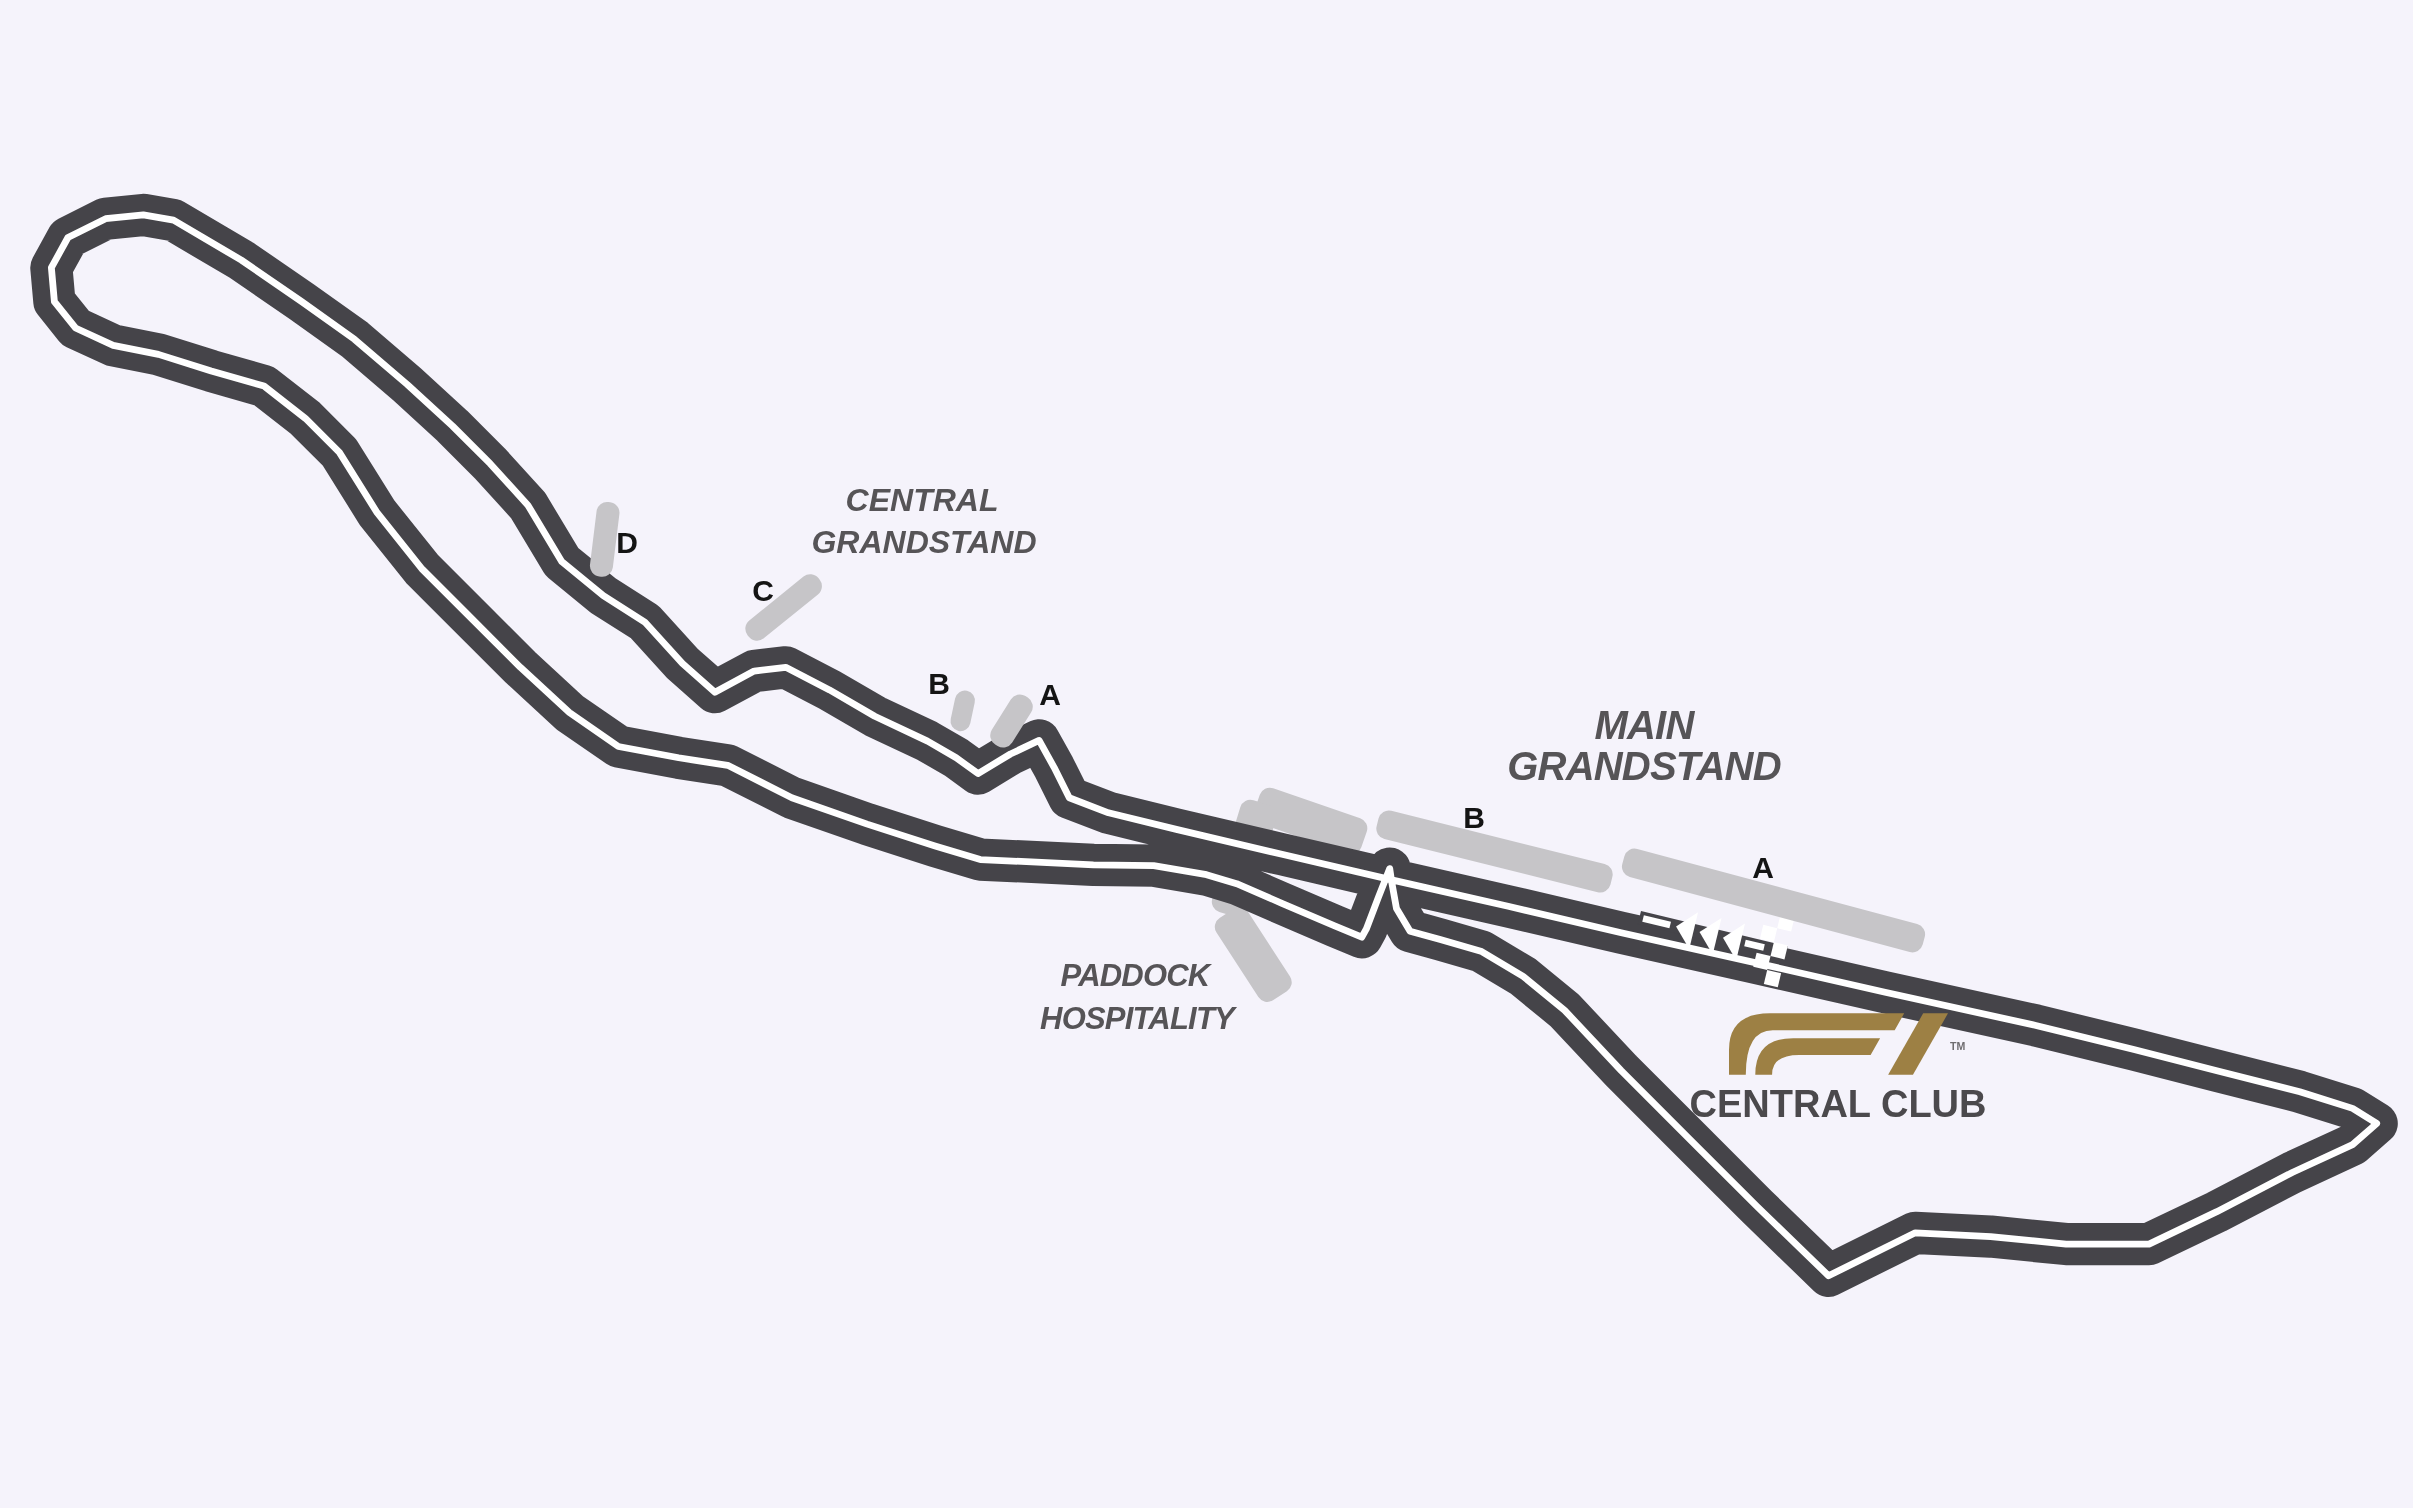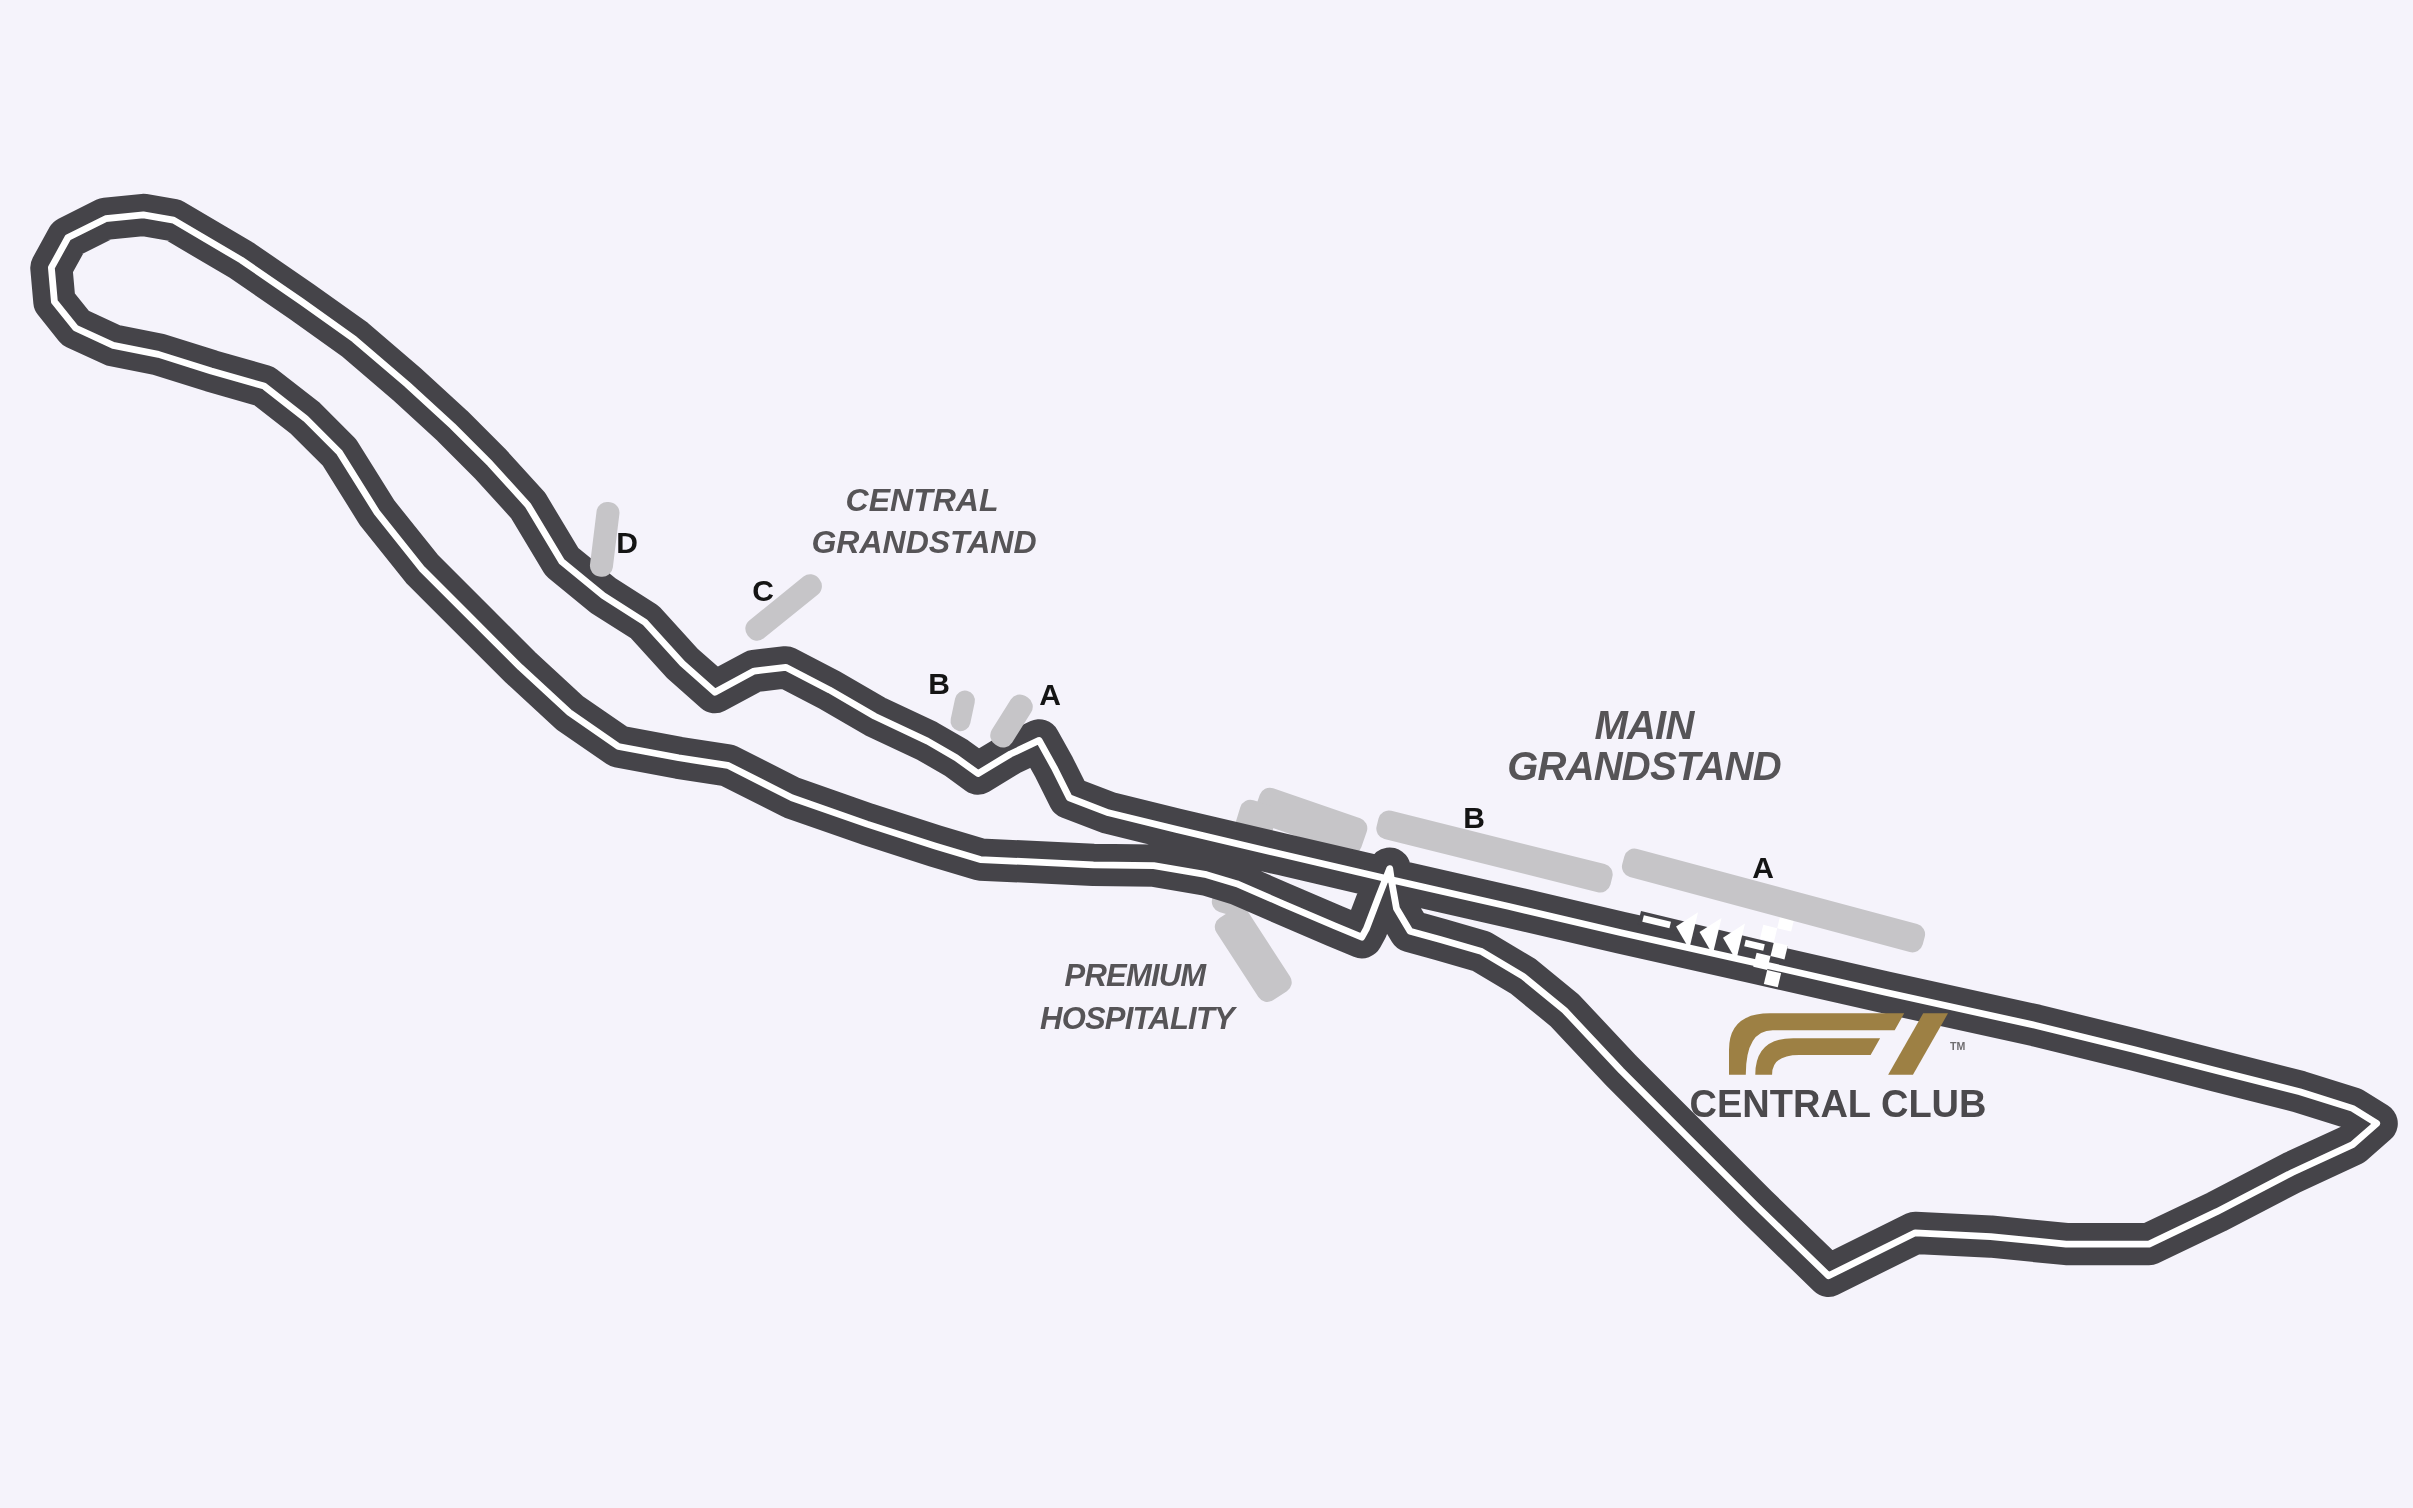--- a/index.html
+++ b/index.html
@@ -63,21 +63,21 @@
   <span class="sec" style="left:763px;top:591px;">C</span>
   <span class="sec" style="left:939px;top:684px;">B</span>
   <span class="sec" style="left:1050px;top:695px;">A</span>
   <span class="sec" style="left:1474px;top:818px;">B</span>
   <span class="sec" style="left:1763px;top:868px;">A</span>
 
   <div class="gtitle t-central" style="left:922px;top:500px;">CENTRAL</div>
   <div class="gtitle t-central" style="left:924px;top:542px;">GRANDSTAND</div>
   <div class="gtitle t-main" style="left:1644px;top:725px;">MAIN</div>
   <div class="gtitle t-main" style="left:1644px;top:766px;">GRANDSTAND</div>
-  <div class="gtitle t-prem" style="left:1135px;top:976px;">PREMIUM</div>
+  <div class="gtitle t-prem" style="left:1135px;top:976px;">PADDOCK</div>
   <div class="gtitle t-prem" style="left:1137px;top:1019px;">HOSPITALITY</div>
 
   <svg class="f1logo" width="219" height="62" viewBox="0 0 300 84">
     <path fill="#9d8044" d="M0,84 L0,50 Q0,0 56,0 L240,0 L227,23 L60,23 Q23,23 23,84 Z"></path>
     <path fill="#9d8044" d="M36,84 Q36,34 88,34 L207,34 L194,57 L96,57 Q59,57 59,84 Z"></path>
     <path fill="#9d8044" d="M218,84 L252,84 L300,0 L266,0 Z"></path>
   </svg>
   <span class="tm" style="left:1950px;top:1040px;">TM</span>
   <div class="paddock" style="left:1838px;top:1104px;">CENTRAL CLUB</div>
 

